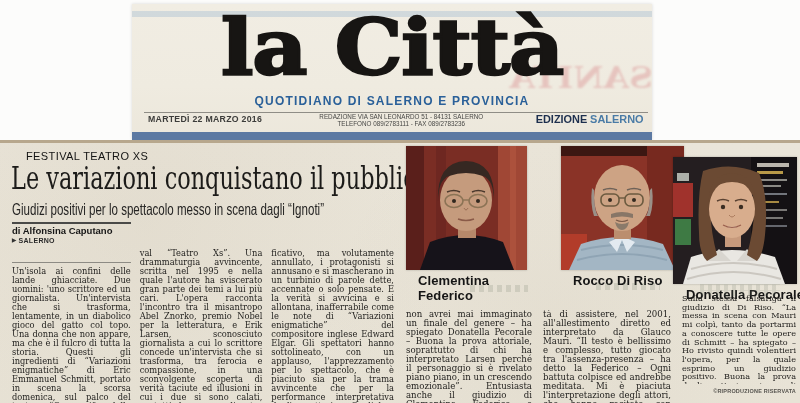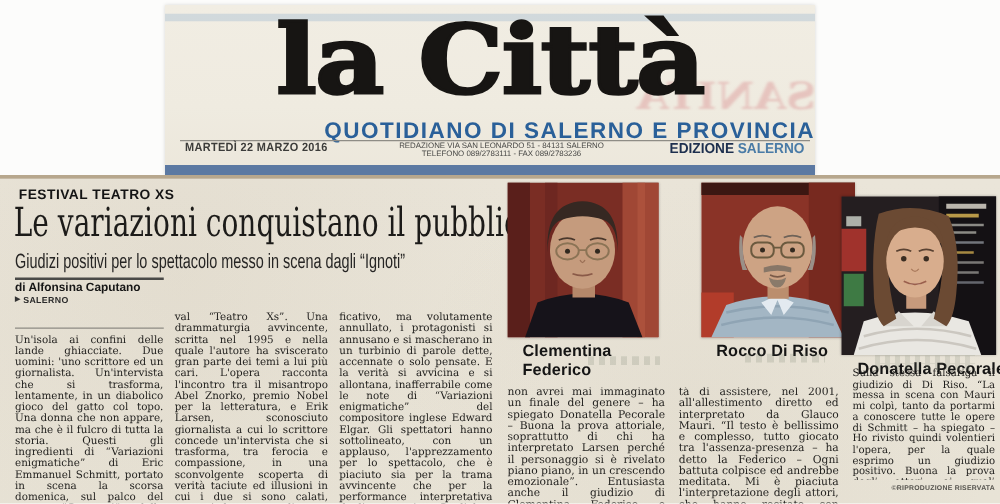--- a/index.html
+++ b/index.html
@@ -9,41 +9,41 @@
   
   .masthead{position:absolute;left:132px;top:4px;width:520px;height:136px;
     background:linear-gradient(180deg,#f1ede3 0%,#efebe0 60%,#ece7db 100%);
     box-shadow:0 0 3px rgba(0,0,0,.15);overflow:hidden;}
   .mast-stripe{position:absolute;left:0;top:7px;width:100%;height:6px;background:#c9d3da;opacity:.8;}
   .logo{position:absolute;left:0;top:2px;width:100%;margin:0;text-align:center;
     font-family:"DejaVu Serif",serif;font-weight:bold;font-size:76px;line-height:84px;color:#171513;
     letter-spacing:-1px;-webkit-text-stroke:2.4px #171513;transform:scaleX(1.12);transform-origin:center top;}
   .mast-ghost{position:absolute;right:6px;top:56px;font-family:"DejaVu Serif",serif;font-weight:bold;
     font-size:30px;color:#d98a8c;opacity:.4;transform:scaleX(-1.1);filter:blur(1px);}
-  .tagline{position:absolute;left:0;top:90px;width:100%;text-align:right;
-    font-weight:bold;font-size:18px;letter-spacing:1.2px;color:#2a6099;}
+  .tagline{position:absolute;left:0;top:90px;width:100%;text-align:center;
+    font-weight:bold;font-size:12px;letter-spacing:1.2px;color:#2a6099;}
   .dateline{position:absolute;left:12px;right:4px;top:108px;height:22px;
     border-top:1px solid #8f8d86;border-bottom:1px solid #8f8d86;
     display:flex;align-items:flex-start;justify-content:space-between;padding:0 4px;box-sizing:border-box;}
   .mdate{font-size:9.5px;color:#3c3c3a;font-weight:bold;letter-spacing:.3px;transform:scaleX(.92);transform-origin:left center;white-space:nowrap;}
   .maddr{text-align:center;font-size:6.3px;line-height:7.2px;color:#474745;white-space:nowrap;}
   .medition{font-size:11.5px;font-weight:bold;white-space:nowrap;transform:scaleX(.95);transform-origin:right center;}
   .medition .ed-l{color:#1d2f4e;}
   .medition .ed-v{color:#4a7ba6;margin-left:3px;}
   .mast-band{position:absolute;left:0;bottom:0;width:100%;height:8px;background:#5c79a2;}
 
   
   .sheet{position:absolute;left:0;top:140px;width:800px;height:263px;
     background:
       radial-gradient(circle at 18% 30%,rgba(170,155,130,.10),transparent 45%),
       radial-gradient(circle at 70% 75%,rgba(170,155,130,.08),transparent 40%),
       linear-gradient(180deg,#eae5d9 0%,#e8e3d6 100%);
     border-top:3px solid #b7a78d;box-sizing:border-box;overflow:hidden;}
 
-  .kicker{position:absolute;left:15px;top:7px;font-size:11px;font-weight:bold;color:#141414;letter-spacing:.4px;}
+  .kicker{position:absolute;left:26px;top:7px;font-size:11px;font-weight:normal;color:#141414;letter-spacing:.4px;}
   .headline{position:absolute;left:11px;top:16px;white-space:nowrap;
     font-family:"DejaVu Serif",serif;font-size:32px;color:#1c1b19;
     transform:scaleX(.70);transform-origin:left top;}
   .subhead{position:absolute;left:12px;top:57px;white-space:nowrap;
     font-size:16.5px;color:#262524;transform:scaleX(.70);transform-origin:left top;}
 
   .cols{position:absolute;left:12px;top:79px;width:382px;display:flex;gap:9px;}
   .col{font-family:"DejaVu Serif",serif;font-size:8.3px;line-height:9px;text-align:justify;color:#1f1e1c;}
   .col1{width:120px;}
   .col2,.col3{width:124px;padding-top:27px;box-sizing:border-box;}

